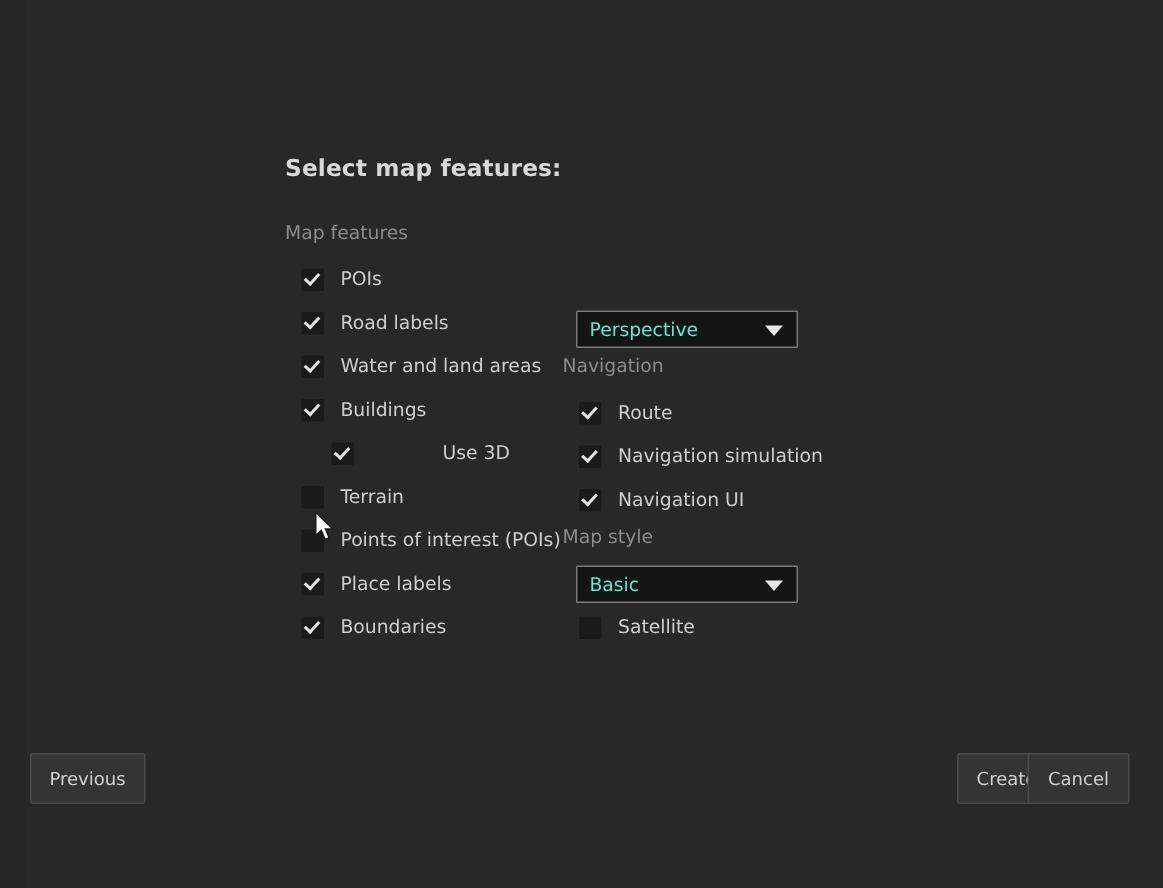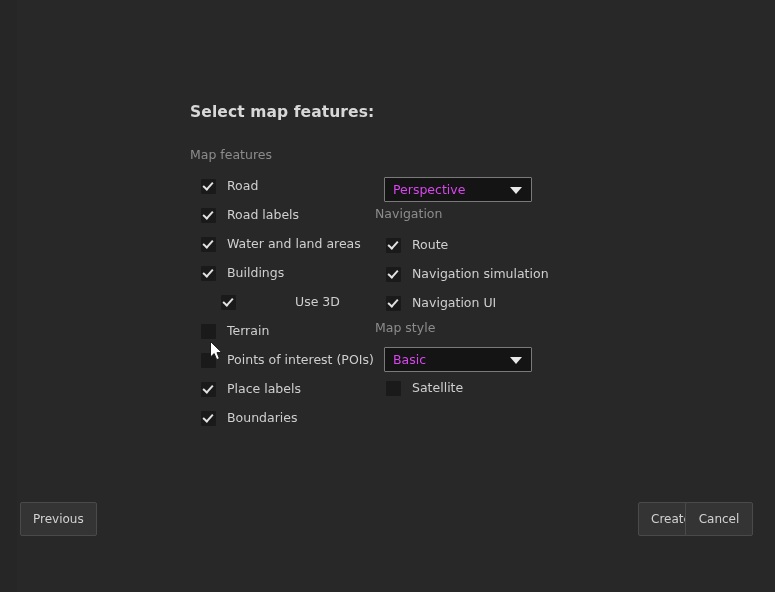--- a/index.html
+++ b/index.html
@@ -44,21 +44,21 @@
   .page-title {
     font-size: 15.5px;
     color: #d8d8d8;
     letter-spacing: 0.1px;
     margin: 0 0 25px 0;
     line-height: 19px;
   }
 
   .columns {
     display: flex;
-    align-items: center;
+    align-items: flex-end;
   }
   .col-left { width: 185px; flex: 0 0 185px; }
   .col-right { width: 230px; flex: 0 0 230px; }
 
   .group-label {
     font-size: 12.5px;
     color: #8c8c8c;
     line-height: 16px;
     margin: 0 0 11px 0;
     user-select: none;
@@ -113,21 +113,21 @@
     border: 1px solid #7a7a7a;
     border-radius: 1px;
     margin: 0 0 4px 9px;
     display: flex;
     align-items: center;
     cursor: default;
     box-sizing: border-box;
   }
   .combo-value {
     font-size: 12.5px;
-    color: #d946ef;
+    color: #5eead4;
     padding-left: 8px;
     line-height: 16px;
     white-space: nowrap;
     user-select: none;
   }
   .combo-arrow {
     position: absolute;
     right: 9px;
     top: 50%;
     margin-top: -3px;
@@ -188,21 +188,21 @@
     <h1 class="page-title">Select map features:</h1>
 
     <div class="columns">
 
       <div class="col-left">
 
         <div class="group-label">Map features</div>
 
         <div class="cb-row">
           <span class="cb-box checked"></span>
-          <span class="cb-label">Road</span>
+          <span class="cb-label">POIs</span>
         </div>
 
         <div class="cb-row">
           <span class="cb-box checked"></span>
           <span class="cb-label">Road labels</span>
         </div>
 
         <div class="cb-row">
           <span class="cb-box checked"></span>
           <span class="cb-label">Water and land areas</span>

